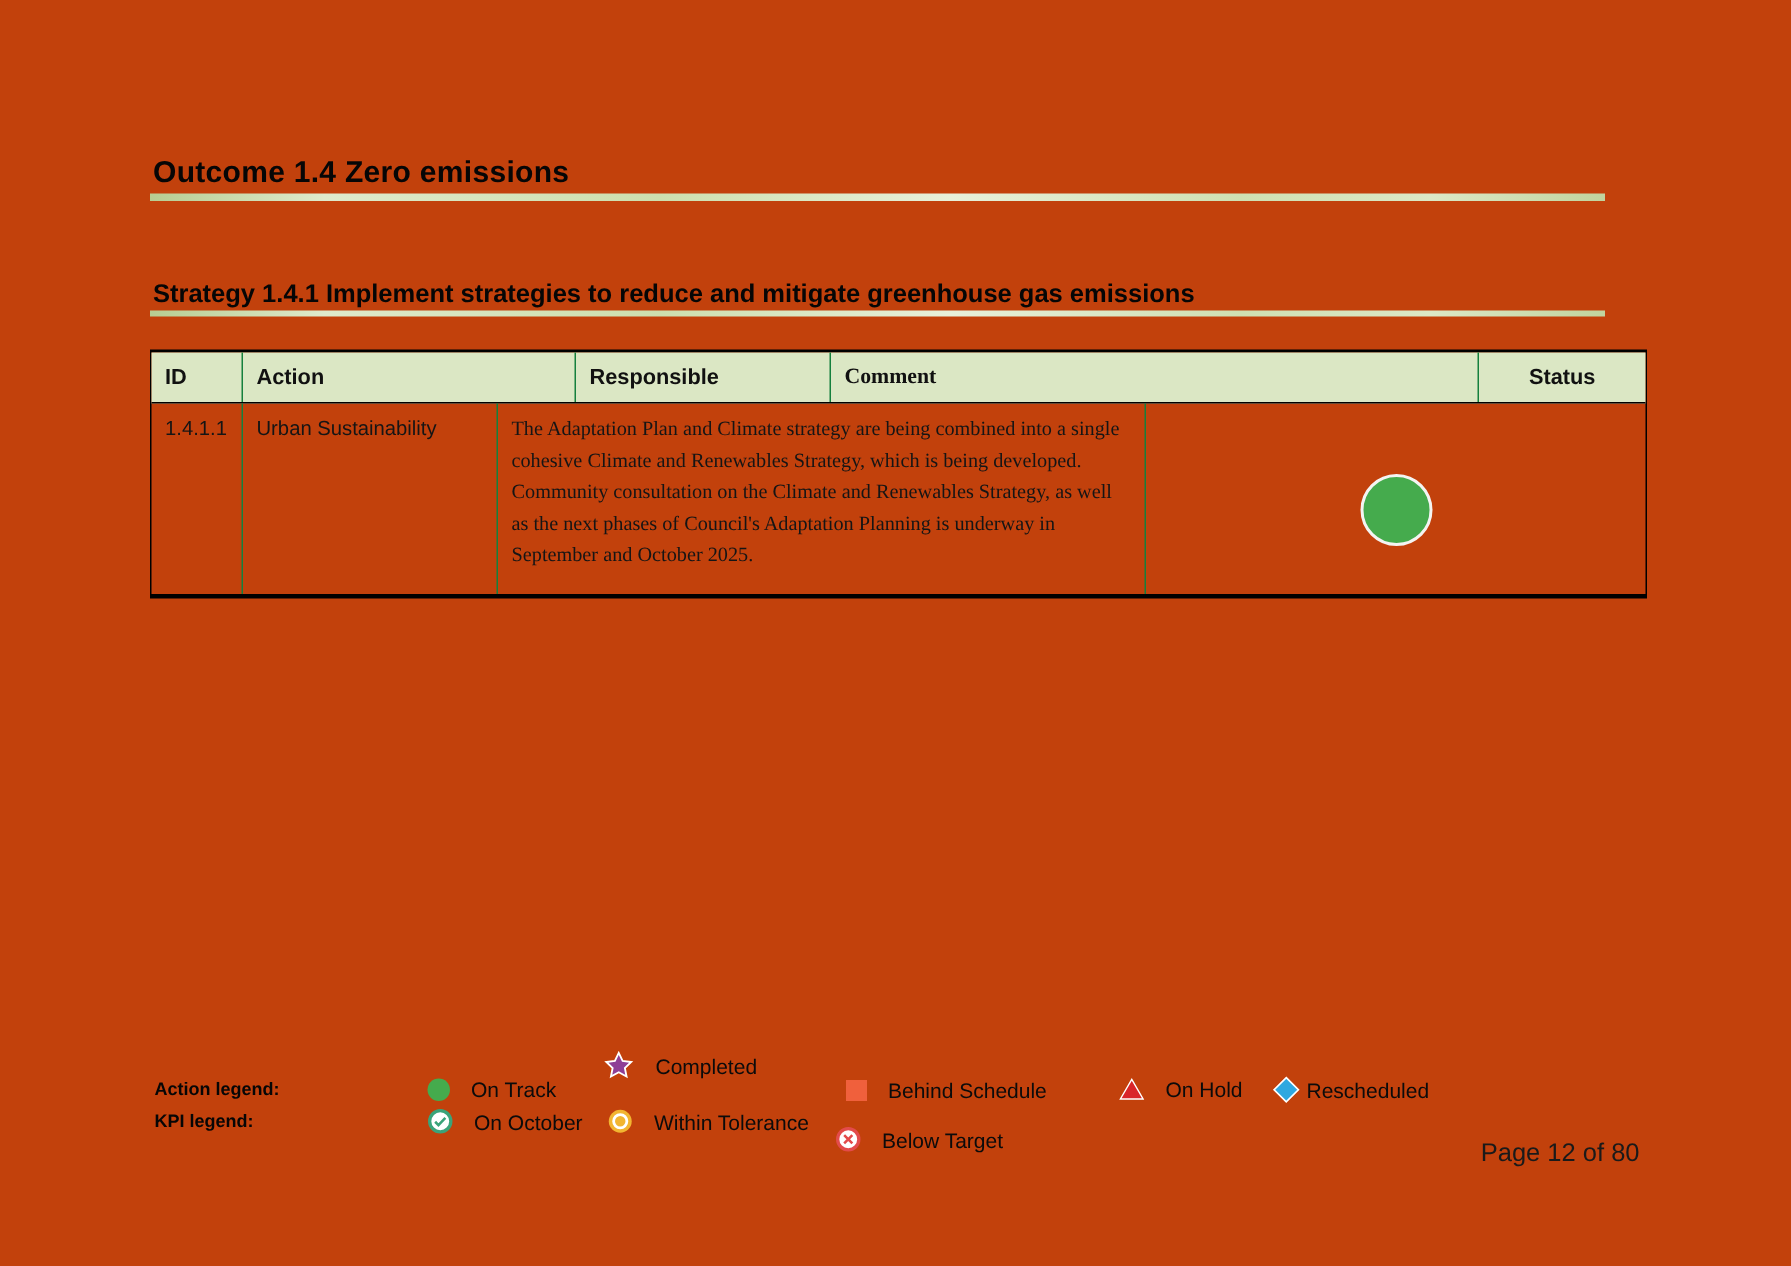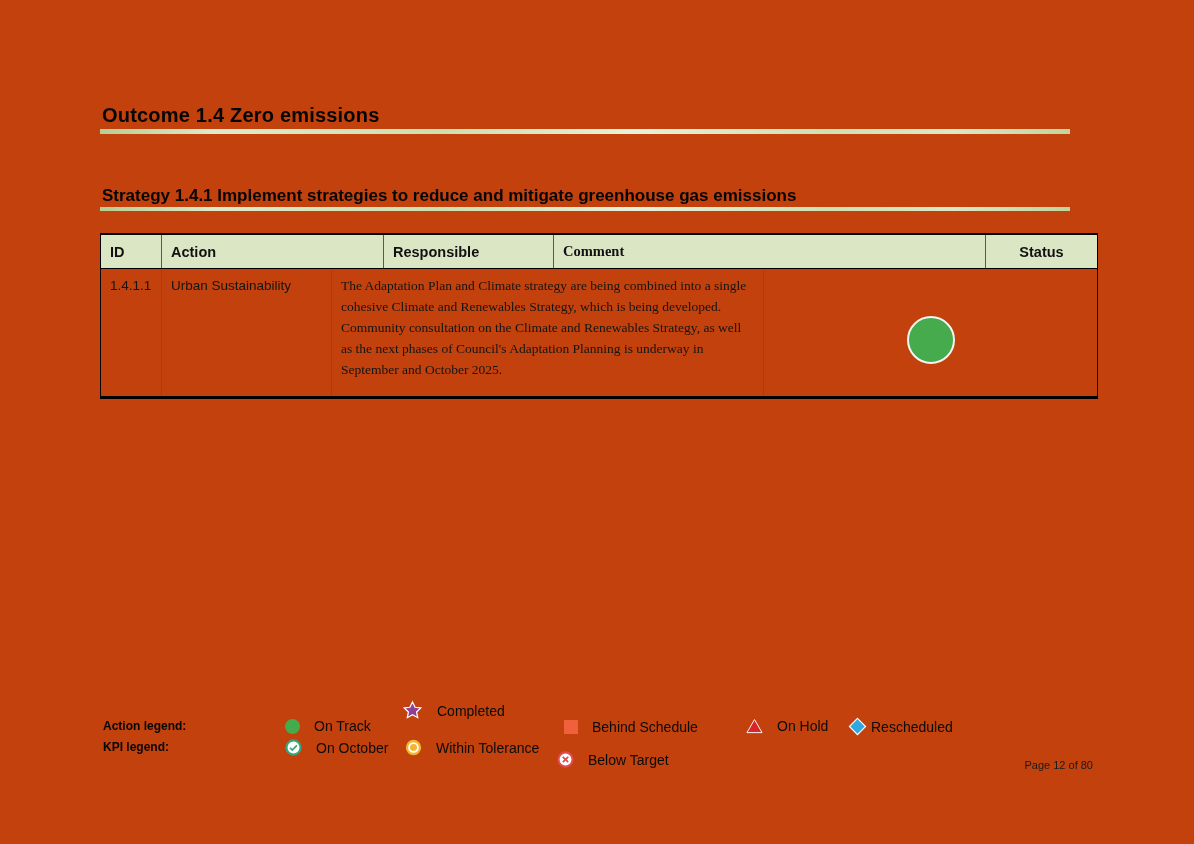--- a/index.html
+++ b/index.html
@@ -67,21 +67,21 @@
     position:absolute; display:flex; align-items:center; gap:14px;
     font-size:14px; color:#0b0b0b; white-space:nowrap;
   }
   .shape { display:inline-block; flex:none; }
   .shape-circle { width:15px; height:15px; border-radius:50%; background:currentColor; }
   .shape-square { width:14px; height:14px; background:currentColor; }
   .icon-svg { display:block; }
 
   .page-number {
     position:absolute; right:101px; top:759px;
-    font-size:11px; color:#1a1a1a;
+    font-size:17px; color:#1a1a1a;
   }
 </style>
 </head>
 <body>
 
 <div id="canvas" style="background: #c2410c;">
 
   <div class="outcome-title">Outcome 1.4 Zero emissions</div>
   <div class="rule rule-1"></div>
 

